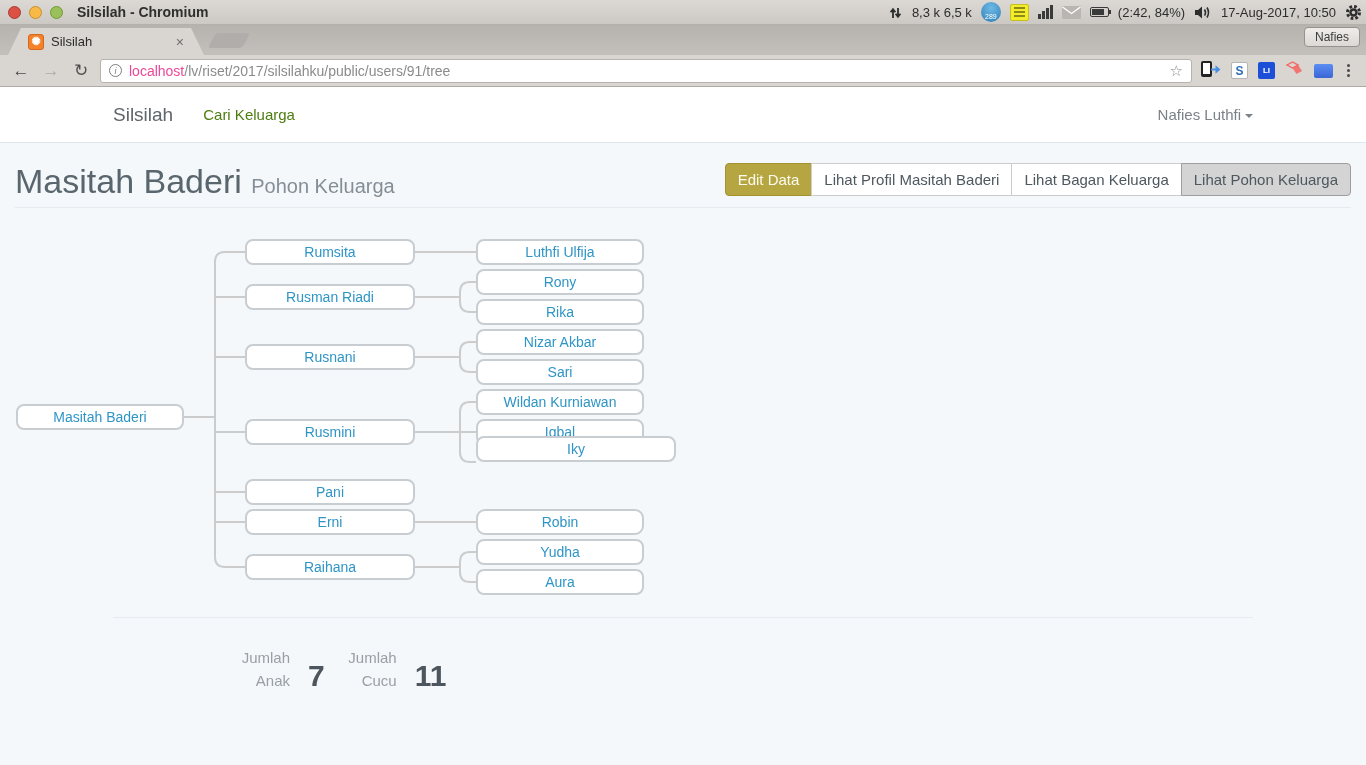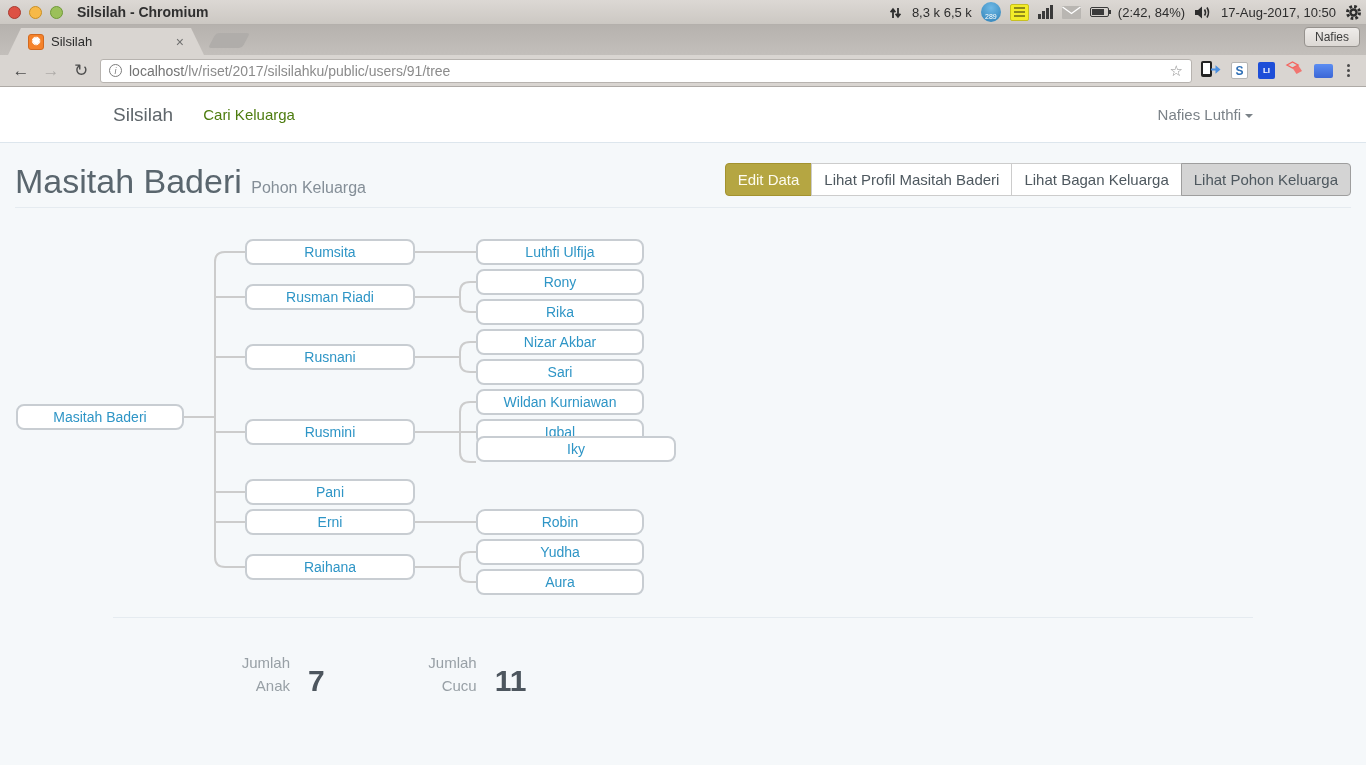--- a/index.html
+++ b/index.html
@@ -47,21 +47,21 @@
   
   .toolbar { height:32px; background:#d9d5d1; border-bottom:1px solid #aeaaa6;
     display:flex; align-items:center; padding:0 10px; gap:8px; }
   .navbtn { font-size:17px; color:#4e4e4e; width:22px; text-align:center; }
   .navbtn.disabled { color:#aeaba8; }
   .urlfield { flex:1; height:24px; background:#fff; border:1px solid #b7b3af; border-radius:3px;
     display:flex; align-items:center; padding:0 8px; gap:7px; }
   .info-i { width:13px; height:13px; border:1px solid #7c7c7c; border-radius:50%;
     color:#7c7c7c; font-size:9px; display:flex; align-items:center; justify-content:center; font-style:italic; }
   .url { font-size:14px; white-space:nowrap; overflow:hidden; flex:1; }
-  .url .host { color:#737373; }
+  .url .host { color:#ec4899; }
   .url .path { color:#8b8b8b; }
   .star { color:#8a8a8a; font-size:15px; }
   .ext { display:flex; align-items:center; gap:10px; padding-right:2px; }
   .ext-badge { width:17px; height:17px; display:flex; align-items:center; justify-content:center;
     font-weight:bold; border-radius:2px; }
   .ext-s { background:#fff; border:1px solid #b5b5b5; color:#2f6fb5; font-size:12px; }
   .ext-li { background:#1d4ed8; color:#fff; font-size:8px; }
   .bluewin { width:19px; height:14px; border-radius:2px; background:linear-gradient(#5b8df2,#3b66d6); }
   .kebab { display:flex; flex-direction:column; gap:2px; padding:0 4px; }
   .kebab i { width:3px; height:3px; background:#4a4a4a; border-radius:50%; }
@@ -73,39 +73,39 @@
   .brand { font-size:19px; color:#5f666b; }
   .nav-link { font-size:15px; color:#4d7c0f; margin-left:30px; }
   .user-menu { margin-left:auto; font-size:15px; color:#7b8288; }
   .caret { display:inline-block; margin-left:4px; vertical-align:middle;
     border-left:4px solid transparent; border-right:4px solid transparent; border-top:4px solid #7b8288; }
 
   
   .header-row { display:flex; justify-content:space-between; align-items:flex-start;
     padding:16px 15px 0 15px; height:64px; }
   h1.page-title { font-size:34px; font-weight:normal; color:#5a666e; line-height:44px; }
-  h1.page-title small { font-size:16px; color:#848e97;margin-top:19px; }
+  h1.page-title small { font-size:20px; color:#848e97;margin-top:19px; }
   .btn-group { display:flex; margin-top:4px; }
   .btn { font-size:15px; padding:7px 12px; border:1px solid #ccc; background:#fff; color:#4e585f;
     margin-left:-1px; white-space:nowrap; }
   .btn:first-child { border-radius:4px 0 0 4px; margin-left:0; }
   .btn:last-child { border-radius:0 4px 4px 0; }
   .btn.khaki { background:#b5a642; border-color:#a3922f; color:#fdfbef; }
   .btn.active { background:#d4d4d4; border-color:#9e9e9e; }
   hr.rule { border:none; border-top:1px solid #e5ebf0; margin:0 15px; }
   hr.rule2 { border:none; border-top:1px solid #e5ebf0; width:1140px; margin:14px auto 0; }
 
   
   .tree-wrap { position:relative; height:395px; margin:0 15px; }
   .tree-wrap svg { position:absolute; left:0; top:0; }
   .tnode { position:absolute; height:26px; background:#fff; border:2px solid #c8cdd2; border-radius:8px;
     color:#2e95c6; font-size:14px; text-align:center; line-height:22px; overflow:hidden; }
 
   
-  .stats { width:1140px; margin:12px auto; display:flex; gap:80px; padding:22px 0 0 105px; }
+  .stats { width:1140px; margin:7px auto; display:flex; padding:22px 0 0 105px; }
   .stat { display:flex; gap:18px; align-items:flex-end; }
   .stat-label { width:72px; text-align:right; color:#98a0a6; font-size:15px; line-height:1.5; }
   .stat-value { font-size:30px; font-weight:bold; color:#4d565e; line-height:1.1; }
 </style>
 </head>
 <body>
 
 <div class="panel">
   <div class="win-dots">
     <span class="dot r"></span>

